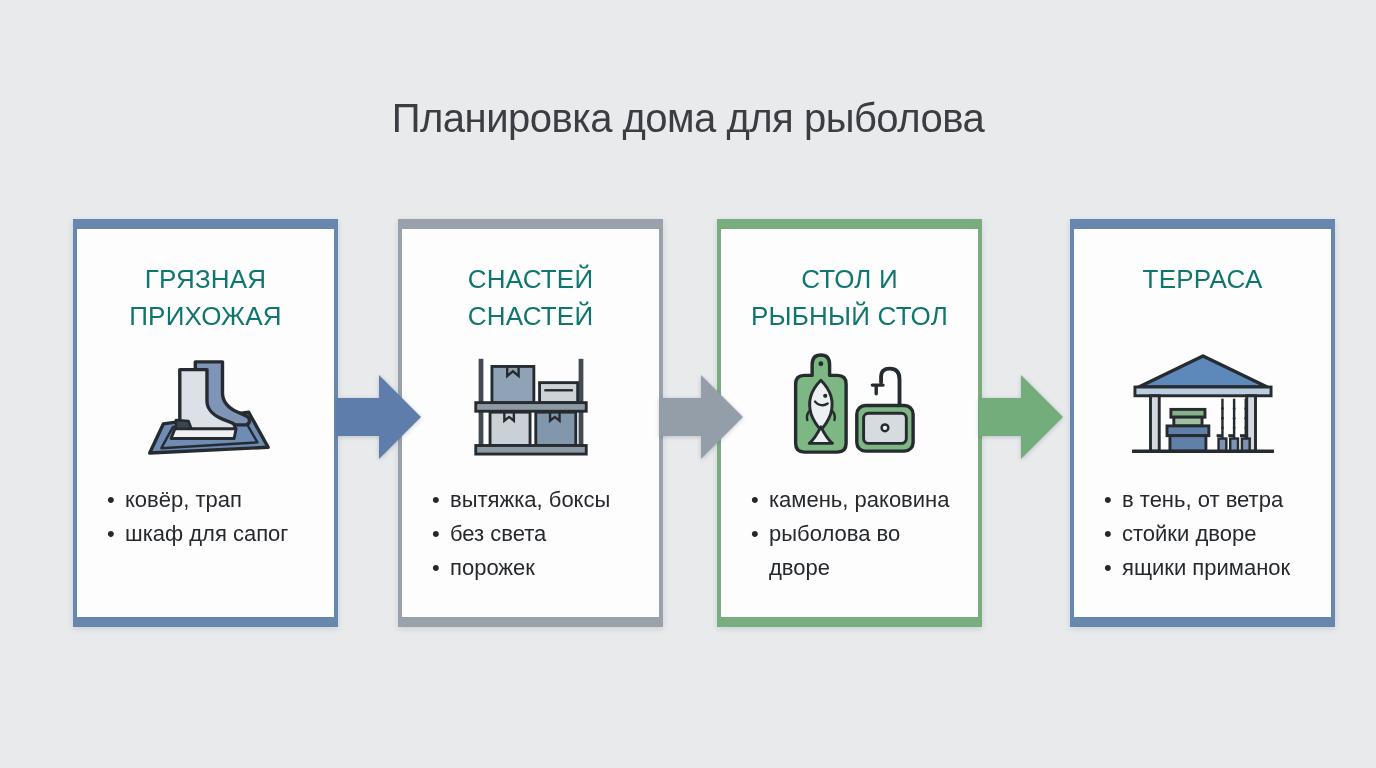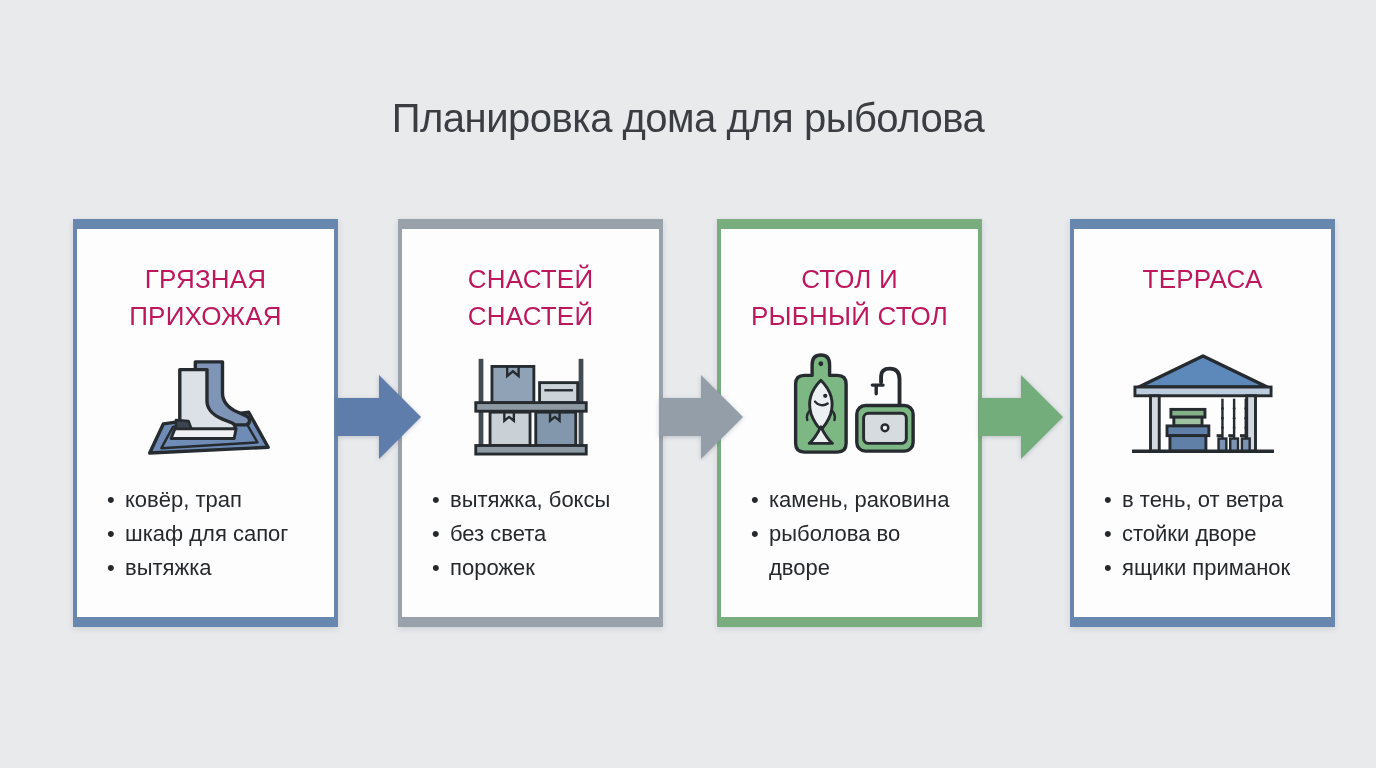--- a/index.html
+++ b/index.html
@@ -20,21 +20,21 @@
     border-style:solid;border-width:10px 4px;border-color:#888;
     box-shadow:0 2px 6px rgba(50,60,80,0.14);
   }
   .card1{left:73px;}
   .card2{left:398px;}
   .card3{left:717px;}
   .card4{left:1070px;}
   .card-title{
     height:74px;margin-top:32px;
     text-align:center;font-size:26px;line-height:37px;
-    font-weight:500;color:#be185d;letter-spacing:0.2px;
+    font-weight:500;color:#0f766e;letter-spacing:0.2px;
   }
   .card-title span{display:block;}
   .icon-wrap{
     height:124px;margin-top:8px;
     display:flex;align-items:center;justify-content:center;
   }
   ul.bullets{
     list-style:none;margin:16px 12px 0 0;padding:0 12px 0 28px;
     font-size:22px;line-height:34px;color:#26292c;
   }
@@ -68,21 +68,20 @@
         <polygon points="34,77 106,67 121,93 22,99" fill="none" stroke="#262b30" stroke-width="2.5" stroke-linejoin="round"></polygon>
         <path d="M57,10 L85,10 L85,42 C85,52 92,58 101,62 L110,66 C114,68 114,74 109,75 L70,75 L57,60 Z" fill="#7e95b7" stroke="#262b30" stroke-width="3.5" stroke-linejoin="round"></path>
         <path d="M41,18 L69,18 L69,50 C69,60 76,65 85,69 L95,73 C99,75 99,80 95,81 L41,81 Z" fill="#dce1e7" stroke="#262b30" stroke-width="3.5" stroke-linejoin="round"></path>
         <polygon points="36,79 99,79 97,89 32,89" fill="#eff1f4" stroke="#262b30" stroke-width="3" stroke-linejoin="round"></polygon>
         <path d="M37,70 L37,79 L53,79 L50,71 Z" fill="#3c4450" stroke="#262b30" stroke-width="2.5" stroke-linejoin="round"></path>
       </svg>
     </div>
     <ul class="bullets">
       <li>ковёр, трап</li>
       <li>шкаф для сапог</li>
-      <li>вытяжка</li>
     </ul>
   </div>
 
   <div class="card card2" style="border-color: rgb(153, 162, 170);">
     <div class="card-title">
       <span>СНАСТЕЙ</span>
       <span>СНАСТЕЙ</span>
     </div>
     <div class="icon-wrap">
       <svg width="120" height="105" viewBox="0 0 126 110">

